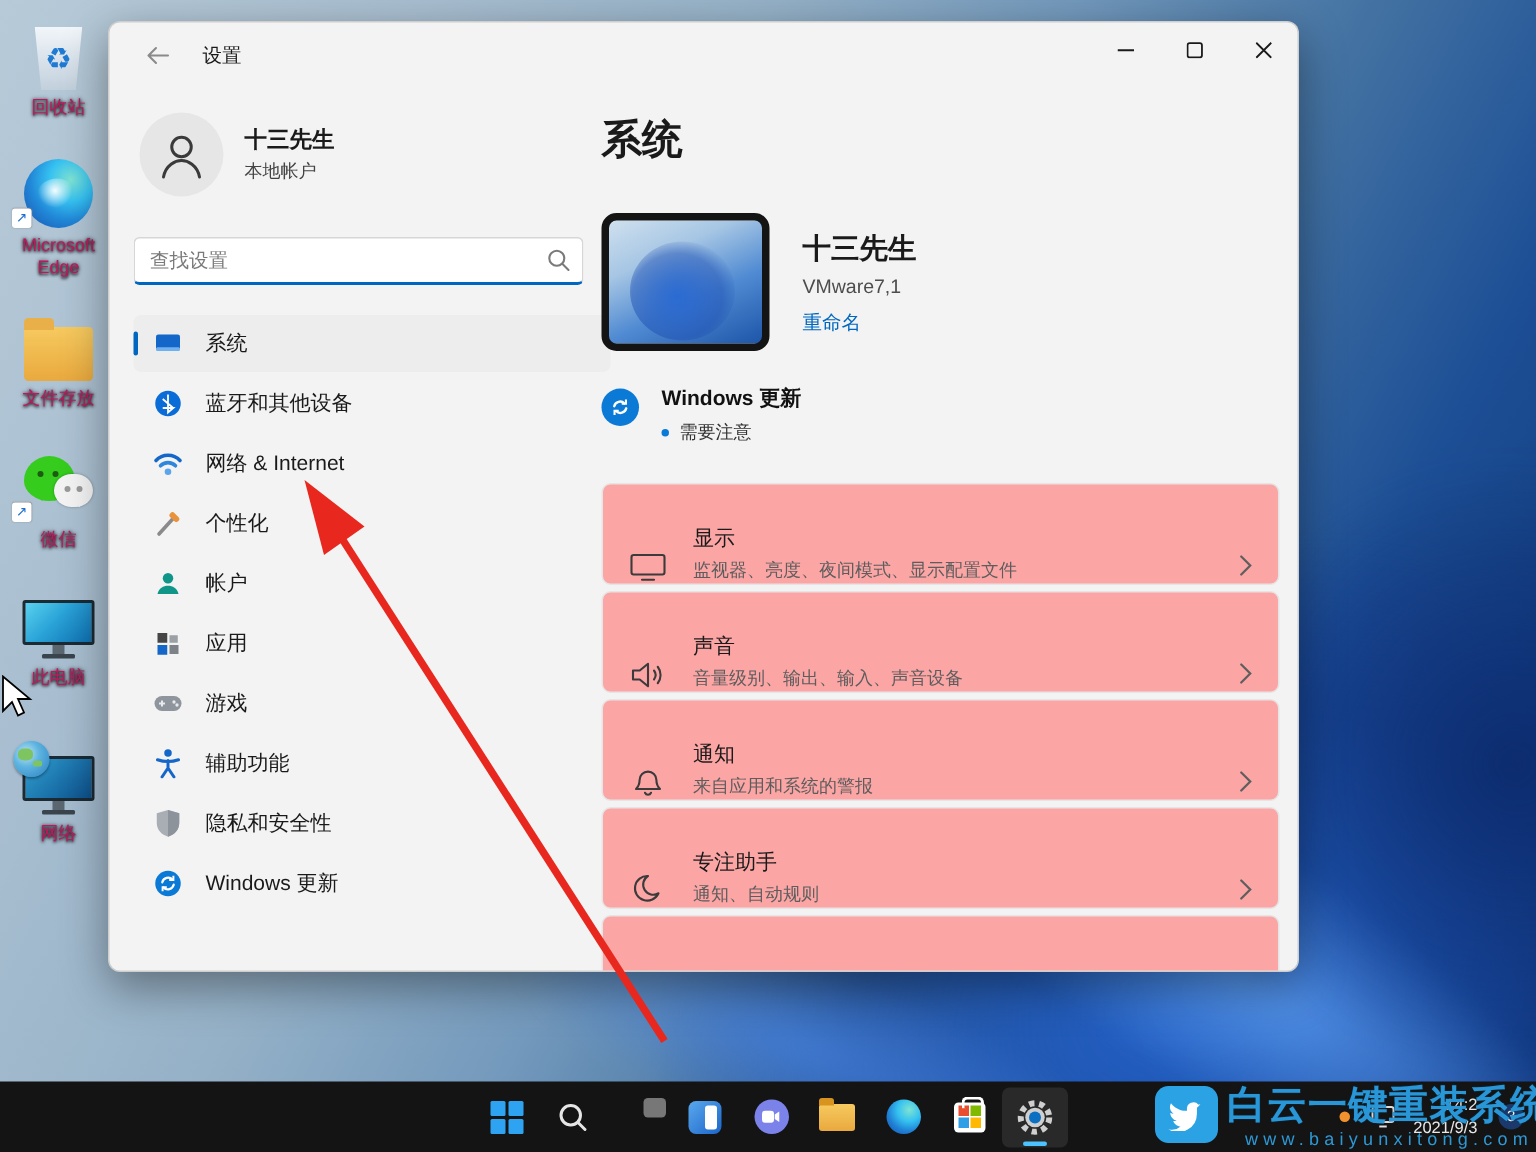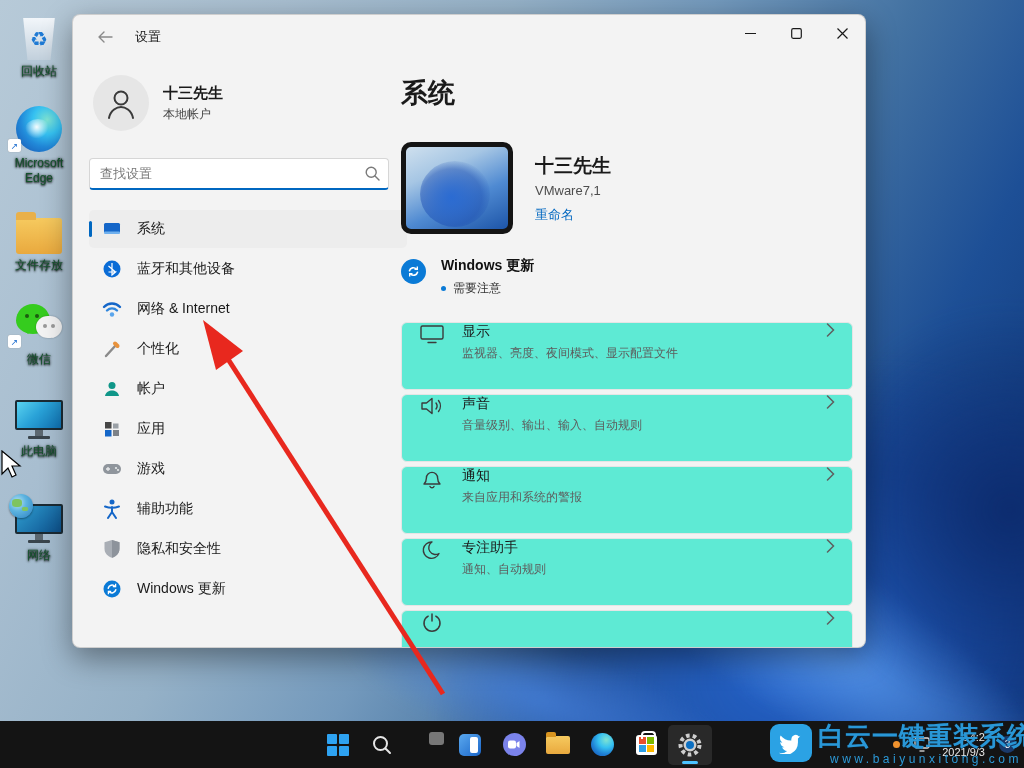--- a/index.html
+++ b/index.html
@@ -14,21 +14,21 @@
   .p2 { left:540px; top:560px; width:560px; height:170px; transform:rotate(32deg);
         background:radial-gradient(ellipse at center, rgba(92,156,238,.85) 0%, rgba(60,120,210,0) 70%); filter:blur(5px);}
   .p3 { left:800px; top:300px; width:420px; height:420px; transform:rotate(10deg);
         background:radial-gradient(ellipse at center, rgba(11,40,105,.85) 0%, rgba(11,40,105,0) 70%); filter:blur(8px);}
   .p4 { left:330px; top:640px; width:420px; height:120px; transform:rotate(18deg);
         background:radial-gradient(ellipse at center, rgba(70,130,225,.7) 0%, rgba(70,130,225,0) 70%); filter:blur(6px);}
 
   
   .dicon { position:absolute; left:0; width:78px; text-align:center; z-index:3; cursor:default; }
   .dicon .art { height:50px; display:flex; align-items:flex-end; justify-content:center; position:relative; }
-  .dicon .lbl { margin-top:4px; font-size:12px; color:#14532d; line-height:1.25;
+  .dicon .lbl { margin-top:4px; font-size:12px; color:#be185d; line-height:1.25;
     text-shadow:0 1px 2px rgba(0,0,0,.9),0 0 3px rgba(0,0,0,.7); }
   .trash { position:relative; width:36px; height:42px; background:linear-gradient(#f2f6fa,#c2d0dc);
     clip-path:polygon(6% 0,94% 0,82% 100%,18% 100%); display:flex; align-items:center; justify-content:center; }
   .trash span { color:#1f7ad4; font-size:20px; font-family:"DejaVu Sans",sans-serif; }
   .edgeball { width:46px; height:46px; border-radius:50%;
     background:radial-gradient(circle at 68% 30%, #7fe3d2 0%, #35c1f1 32%, #2188d8 60%, #174fae 100%); position:relative;}
   .edgeball::after{content:""; position:absolute; left:9px; top:13px; width:26px; height:20px; border-radius:50%;
     background:radial-gradient(circle at 45% 40%, rgba(255,255,255,.95) 0%, rgba(255,255,255,0) 62%);}
   .shortcut { position:absolute; left:8px; bottom:0; width:13px; height:13px; background:#fff; border-radius:2px;
     display:flex; align-items:center; justify-content:center; font-size:9px; color:#1f6fd0; box-shadow:0 0 1px #888;}
@@ -97,21 +97,21 @@
   .devname { font-size:19px; font-weight:bold; color:#1a1a1a; }
   .devmodel { font-size:13px; color:#4d4d4d; margin-top:4px; }
   .rename { font-size:13px; font-weight:normal; color:#0067c0; margin-top:8px; cursor:pointer; }
   .updrow { margin-top:23px; display:flex; align-items:flex-start; }
   .updbadge { width:25px; height:25px; border-radius:50%; background:#0a7ad6; display:flex; align-items:center; justify-content:center; margin-top:2px; }
   .updtxt { margin-left:15px; }
   .updtitle { font-size:14px; font-weight:bold; color:#111; }
   .updstatus { font-size:12px; color:#333; margin-top:5px; display:flex; align-items:center; }
   .bdot { width:5px; height:5px; border-radius:50%; background:#0a7ad6; margin-right:7px; }
   .cards { margin-top:25px; }
-  .card { display:flex; align-items:flex-start; height:68px; background:#5eead4; border:1px solid #e5e5e5;
+  .card { display:flex; align-items:flex-end; height:68px; background:#fca5a5; border:1px solid #e5e5e5;
     border-radius:6px; margin-bottom:4px; padding:0 17px; cursor:default; }
   .card .cic { width:26px; display:flex; justify-content:center; }
   .ctext { margin-left:17px; }
   .ctitle { font-size:14px; color:#1a1a1a; }
   .cdesc { font-size:12px; color:#5d5d5d; margin-top:4px; }
   .chev { margin-left:auto; }
 
   
   .arrow { position:absolute; inset:0; z-index:30; pointer-events:none; }
 
@@ -423,21 +423,21 @@
       </div>
       <div class="card">
         <span class="cic">
           <svg width="26" height="22">
               <path d="M3 8v6h4.5l5.5 4.5v-15L7.5 8z" fill="none" stroke="#3b3b3b" stroke-width="1.4" stroke-linejoin="round"></path>
               <path d="M17 8a5 5 0 0 1 0 6M19.5 5.5a9 9 0 0 1 0 11" stroke="#3b3b3b" stroke-width="1.4" fill="none" stroke-linecap="round"></path>
             </svg>
           </span>
         <span class="ctext">
           <div class="ctitle">声音</div>
-          <div class="cdesc">音量级别、输出、输入、自动规则</div>
+          <div class="cdesc">音量级别、输出、输入、声音设备</div>
           </span>
         <span class="chev">
           <svg width="9" height="14">
               <path d="M1.5 1l6 6-6 6" stroke="#5f5f5f" stroke-width="1.5" fill="none" stroke-linecap="round"></path>
             </svg></span>
       </div>
       <div class="card">
         <span class="cic">
           <svg width="24" height="24">
               <path d="M4 17h16c-1.8-1.8-2.4-3-2.4-6a5.6 5.6 0 0 0-11.2 0c0 3-.6 4.2-2.4 6z" fill="none" stroke="#3b3b3b" stroke-width="1.4" stroke-linejoin="round"></path>

